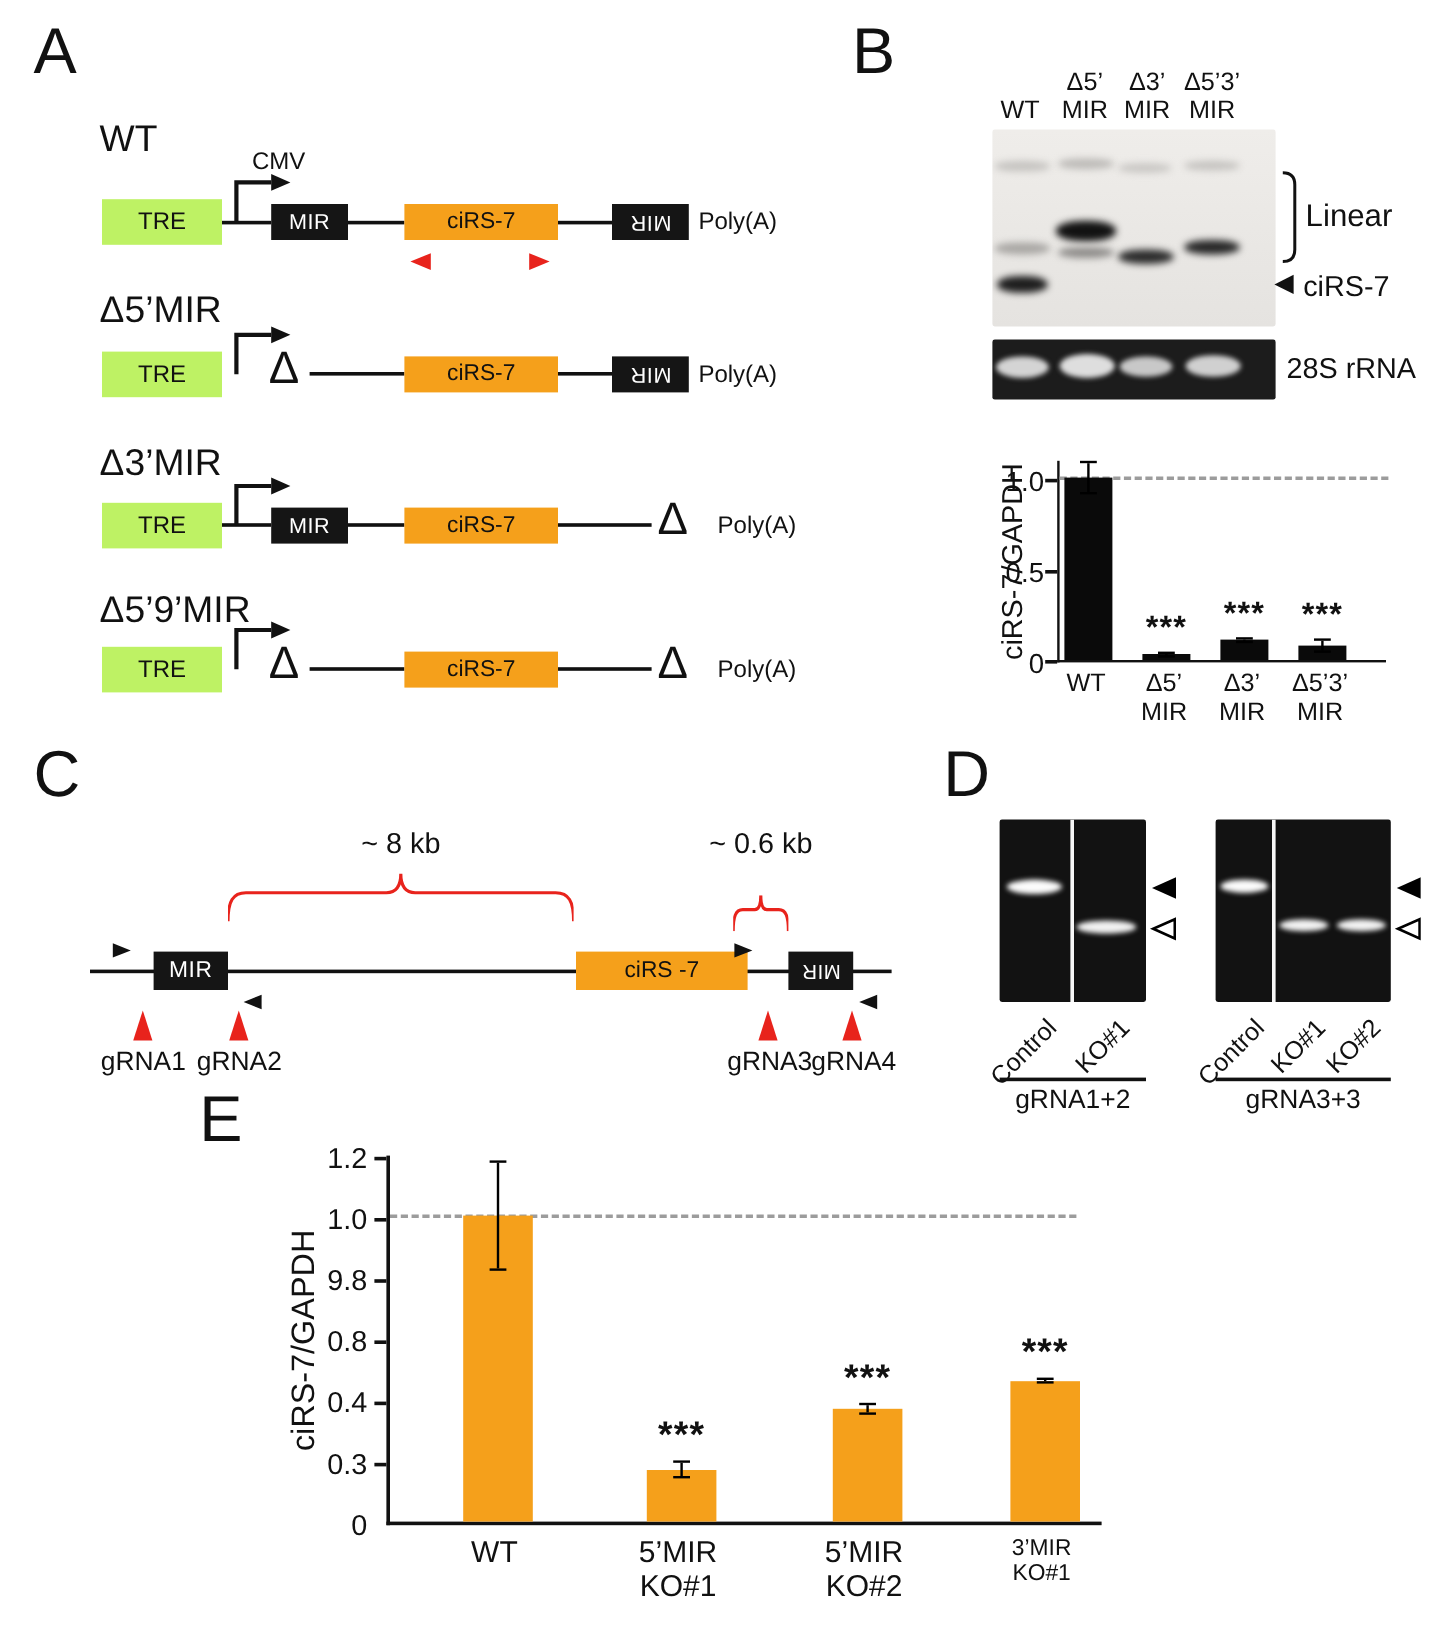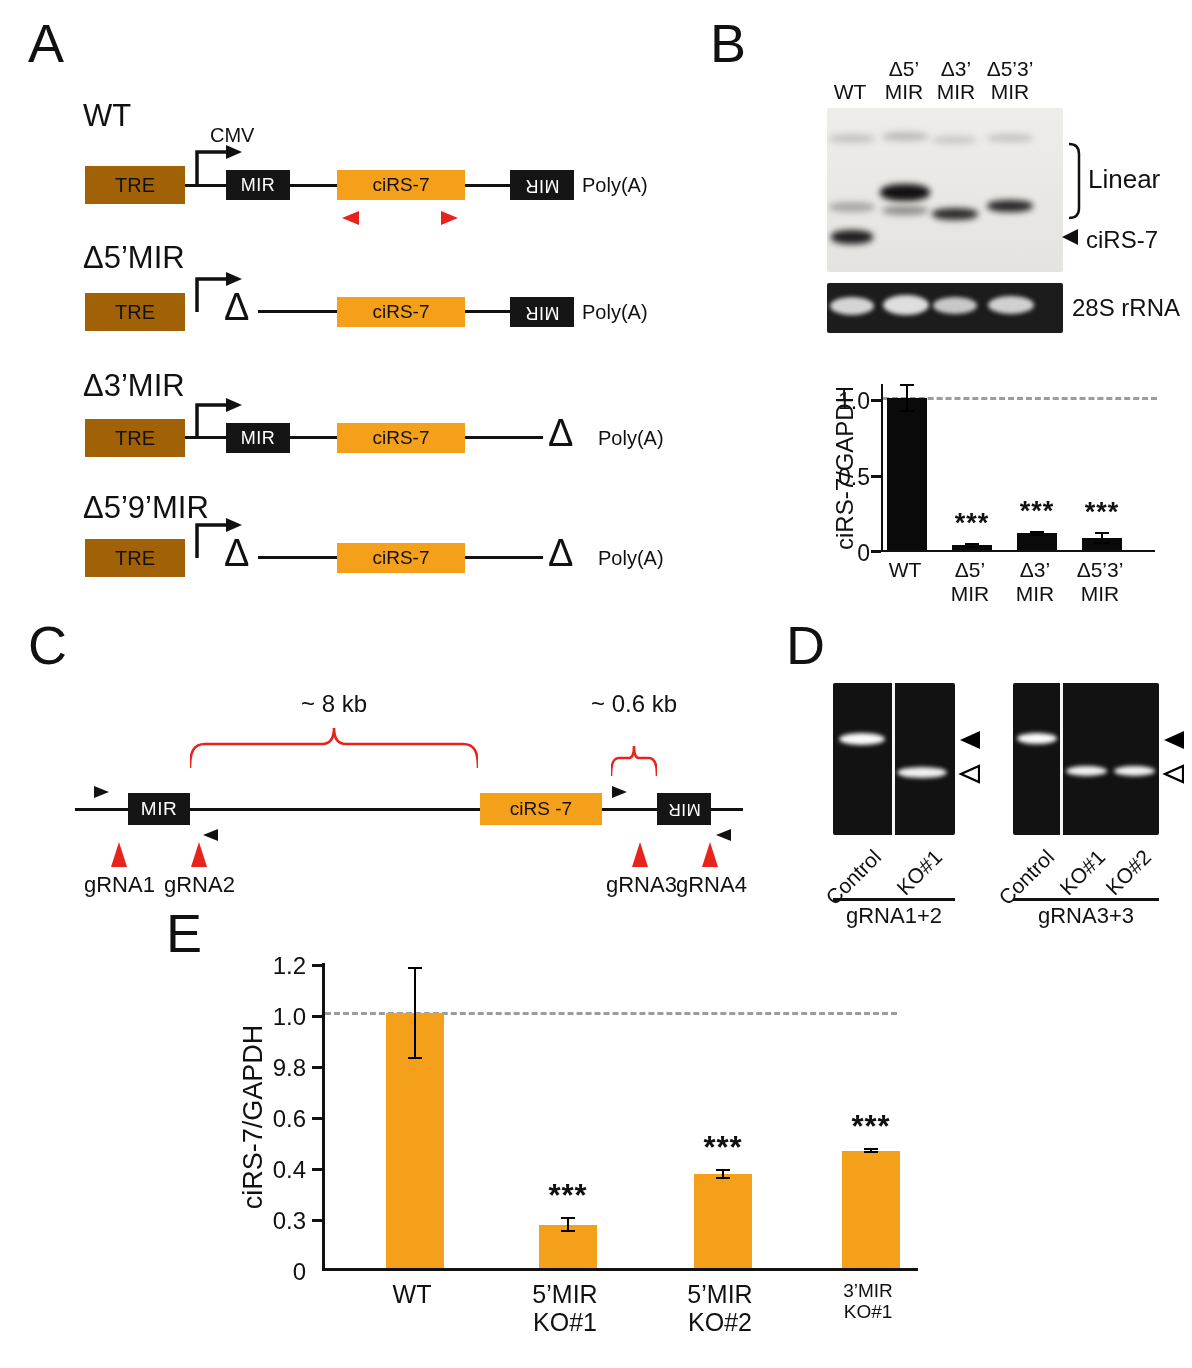--- a/index.html
+++ b/index.html
@@ -3,21 +3,21 @@
 <meta charset="utf-8">
 <style>
   * { margin:0; padding:0; box-sizing:border-box; }
   html,body { background:#fff; }
   body { font-family:"Liberation Sans", sans-serif; color:#111; }
   #fig { position:relative; width:1192px; height:1368px; background:#fff; overflow:hidden; }
   .abs { position:absolute; }
   .panel-letter { position:absolute; font-size:54px; line-height:1; }
   .cname { position:absolute; font-size:31px; }
   .box { position:absolute; display:flex; align-items:center; justify-content:center; }
-  .tre { background:#a16207; color:#111; font-size:20px; }
+  .tre { background:#bef264; color:#111; font-size:20px; }
   .bbox { background:#151515; color:#fff; font-size:18px; letter-spacing:.5px; }
   .obox { background:#f5a01b; color:#111; font-size:19px; }
   .seg { position:absolute; height:3px; background:#111; }
   .delta { position:absolute; font-size:38px; line-height:1; }
   .polya { position:absolute; font-size:20px; }
   .flip { display:inline-block; transform:rotate(180deg); }
   
   .tri-left-red { width:0;height:0;border-right:17px solid #e8231c;border-top:7px solid transparent;border-bottom:7px solid transparent; }
   .tri-right-red { width:0;height:0;border-left:17px solid #e8231c;border-top:7px solid transparent;border-bottom:7px solid transparent; }
   .tri-up-red { width:0;height:0;border-bottom:25px solid #e8231c;border-left:8px solid transparent;border-right:8px solid transparent; }
@@ -224,21 +224,21 @@
   <svg class="abs" style="left:611px;top:746px" width="46" height="30" viewBox="0 0 46 30">
       <path d="M0,30 C0,18 2,12 8,12 L18,12 C21,12 23,9 23,0 C23,9 25,12 28,12 L38,12 C44,12 46,18 46,30" fill="none" stroke="#e8231c" stroke-width="2.6"></path>
     </svg>
 
   <div class="seg abs" style="left:75px;top:808px;width:668px"></div>
   <div class="abs tri-right-sm" style="left:94px;top:786px"></div>
   <div class="box bbox" style="left:128px;top:793px;width:62px;height:32px;font-size:19px">
       <span>MIR</span>
     </div>
   <div class="abs tri-left-sm" style="left:203px;top:829px"></div>
-  <div class="box obox" style="left:480px;top:793px;width:122px;height:32px">
+  <div class="box obox" style="left:480px;top:793px;width:143px;height:32px">
       <span>ciRS -7</span>
     </div>
   <div class="abs tri-right-sm" style="left:612px;top:786px"></div>
   <div class="box bbox" style="left:657px;top:793px;width:54px;height:32px;font-size:17px">
       <span class="flip">MIR</span>
     </div>
   <div class="abs tri-left-sm" style="left:716px;top:829px"></div>
 
   <div class="abs tri-up-red" style="left:111px;top:842px"></div>
   <div class="abs tri-up-red" style="left:191px;top:842px"></div>
@@ -285,21 +285,21 @@
   <div class="capline" style="left:1013px;top:898px;width:146px"></div>
   <div class="caption" style="left:1013px;top:903px;width:146px">gRNA3+3</div>
 
   <div class="panel-letter" style="left:166px;top:906px">E</div>
 
   <div class="ylab-rot" style="left:143px;top:1102px;width:220px;height:30px;font-size:27px">ciRS-7/GAPDH</div>
 
   <div class="ytick" style="left:248px;top:952px;width:58px;font-size:24px">1.2</div>
   <div class="ytick" style="left:248px;top:1003px;width:58px;font-size:24px">1.0</div>
   <div class="ytick" style="left:248px;top:1054px;width:58px;font-size:24px">9.8</div>
-  <div class="ytick" style="left:248px;top:1105px;width:58px;font-size:24px">0.6</div>
+  <div class="ytick" style="left:248px;top:1105px;width:58px;font-size:24px">0.8</div>
   <div class="ytick" style="left:248px;top:1156px;width:58px;font-size:24px">0.4</div>
   <div class="ytick" style="left:248px;top:1207px;width:58px;font-size:24px">0.3</div>
   <div class="ytick" style="left:248px;top:1258px;width:58px;font-size:24px">0</div>
   <div class="tickmark" style="left:312px;top:964px"></div>
   <div class="tickmark" style="left:312px;top:1015px"></div>
   <div class="tickmark" style="left:312px;top:1066px"></div>
   <div class="tickmark" style="left:312px;top:1117px"></div>
   <div class="tickmark" style="left:312px;top:1168px"></div>
   <div class="tickmark" style="left:312px;top:1219px"></div>
 

